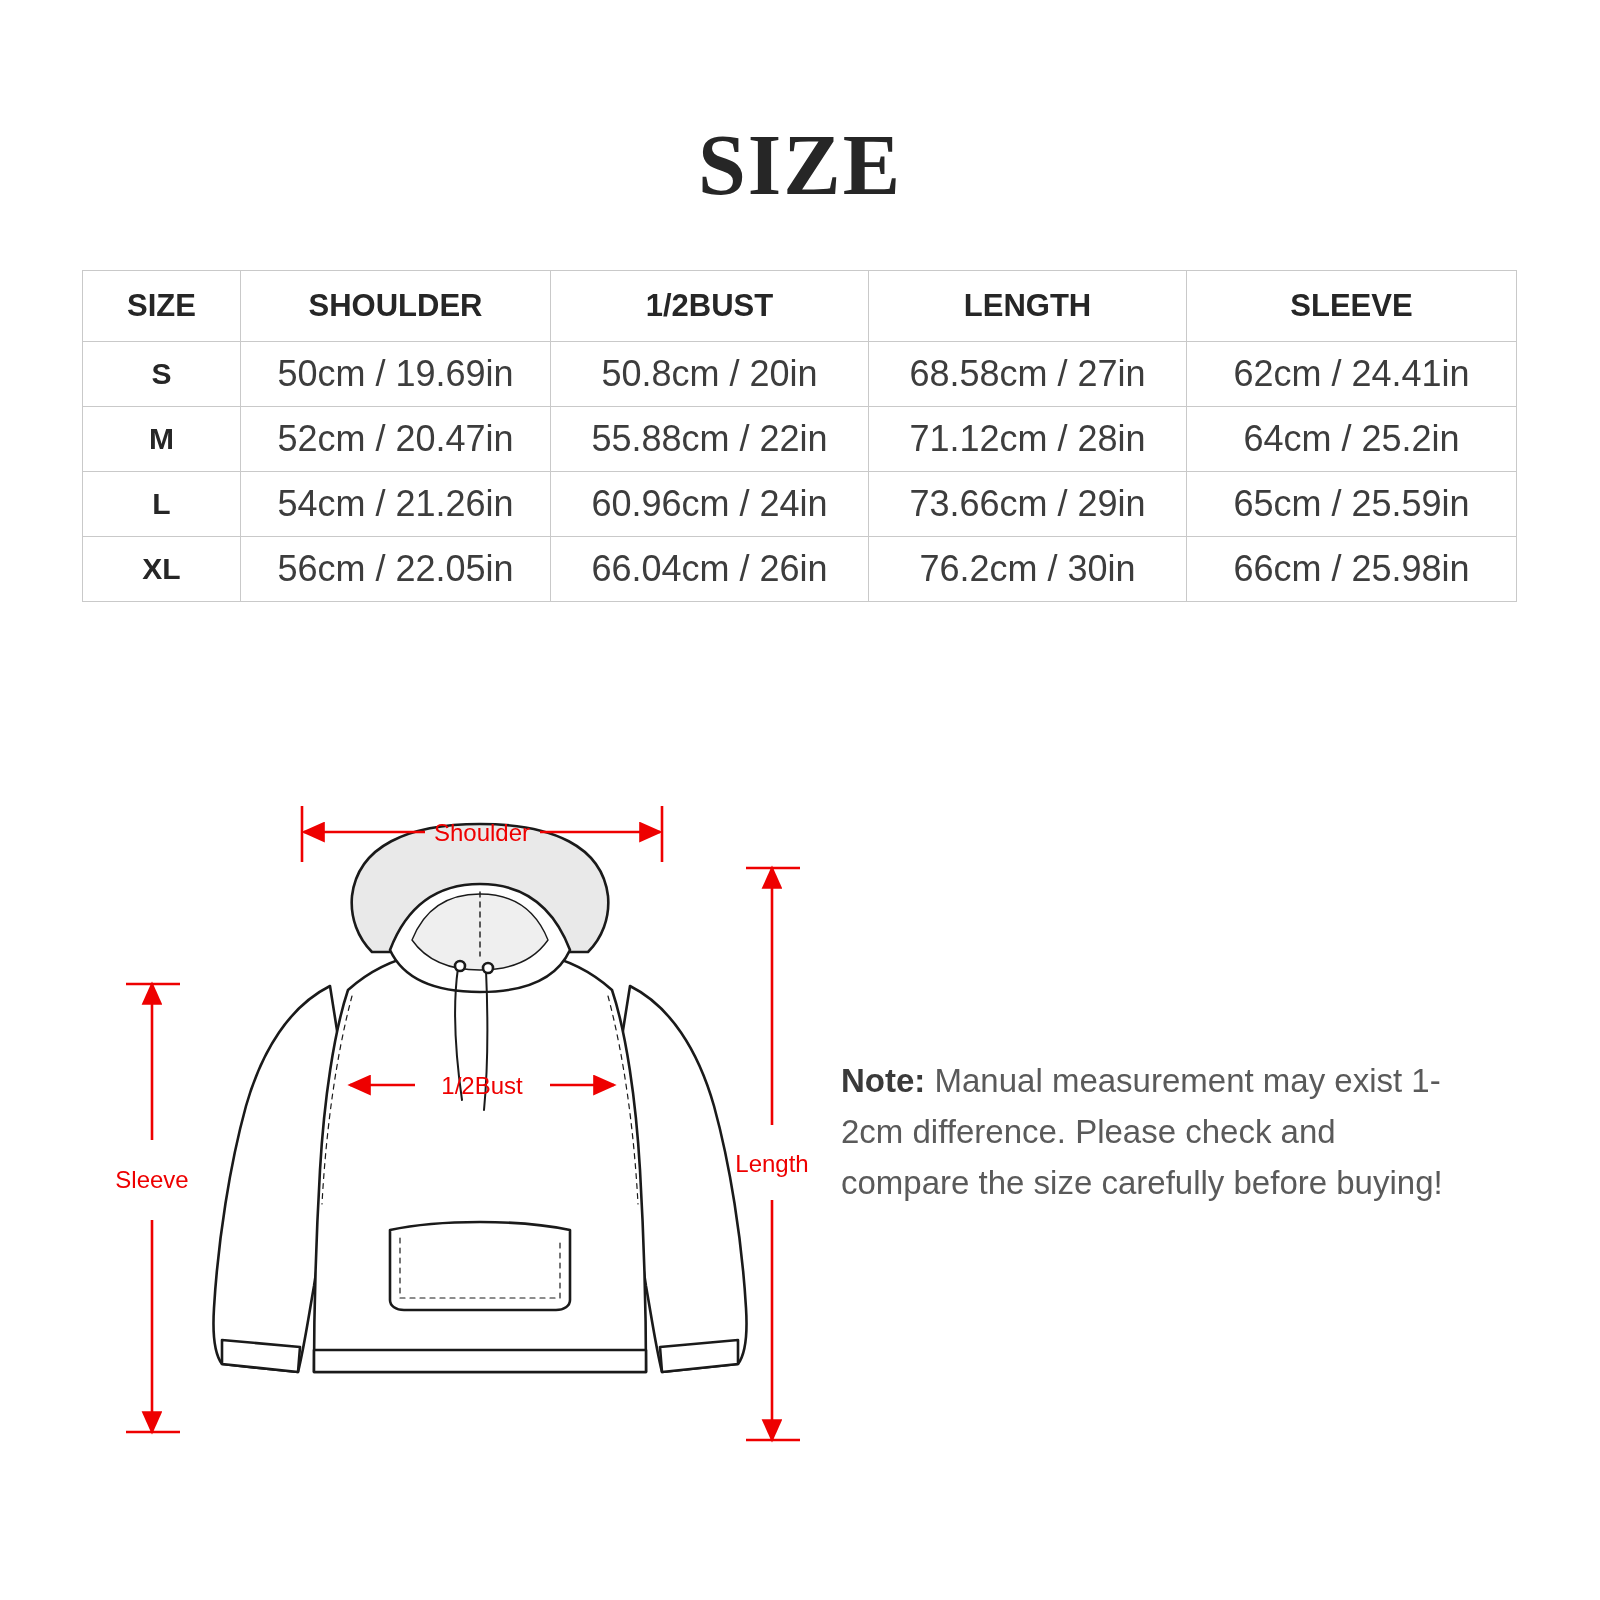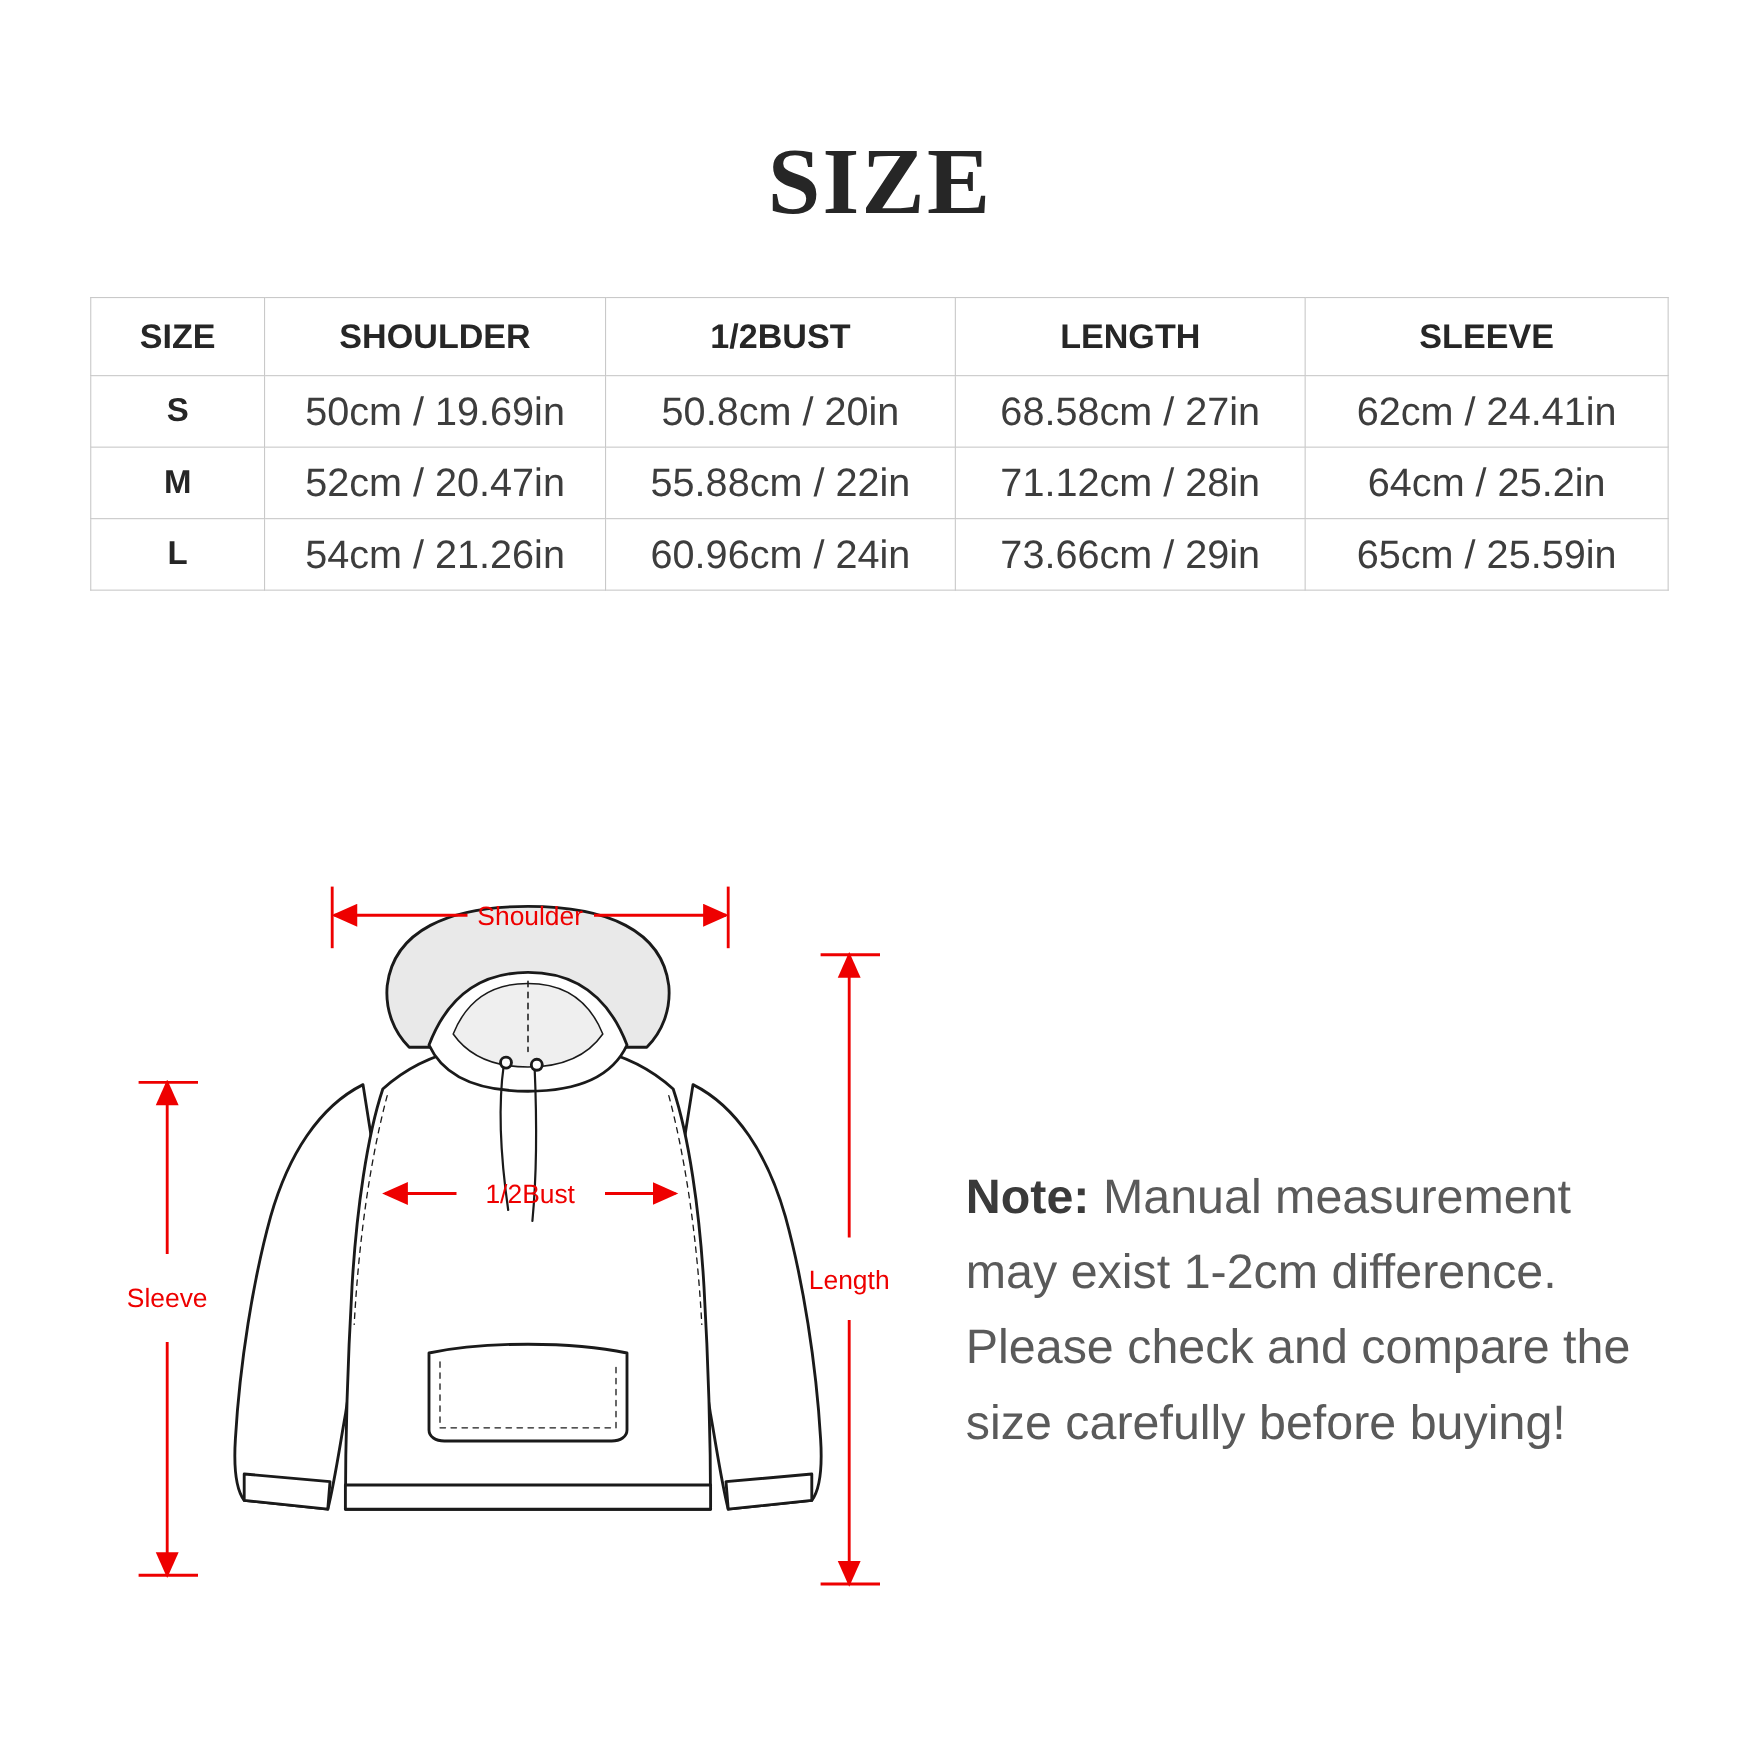--- a/index.html
+++ b/index.html
@@ -73,23 +73,23 @@
     left: 90px;
     width: 790px;
     height: 700px;
   }
   .illustration svg { display: block; }
 
   
   .note {
     position: absolute;
     top: 1055px;
-    left: 878px;
+    left: 841px;
     width: 620px;
-    font-size: 44px;
+    font-size: 33px;
     line-height: 1.55;
     color: #5a5a5a;
   }
   .note b {
     color: #3a3a3a;
     font-weight: 700;
   }
 </style>
 </head>
 <body>
@@ -127,20 +127,27 @@
       <td>55.88cm / 22in</td>
       <td>71.12cm / 28in</td>
       <td>64cm / 25.2in</td>
     </tr>
     <tr>
       <td class="size-cell">L</td>
       <td>54cm / 21.26in</td>
       <td>60.96cm / 24in</td>
       <td>73.66cm / 29in</td>
       <td>65cm / 25.59in</td>
+    </tr>
+    <tr>
+      <td class="size-cell">XL</td>
+      <td>56cm / 22.05in</td>
+      <td>66.04cm / 26in</td>
+      <td>76.2cm / 30in</td>
+      <td>66cm / 25.98in</td>
     </tr>
   </tbody>
 </table>
 
 <div class="illustration">
   <svg width="790" height="700" viewBox="0 0 790 700">
     <defs>
       <marker id="arrR" markerWidth="10" markerHeight="10" refX="8" refY="4" orient="auto">
         <path d="M0,0 L9,4 L0,8 z" fill="#ee0000"></path>
       </marker>

